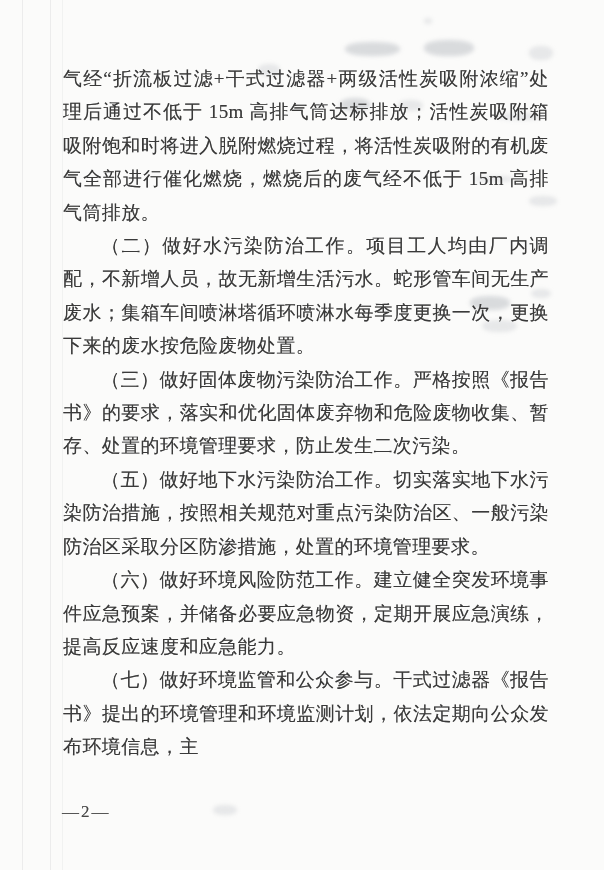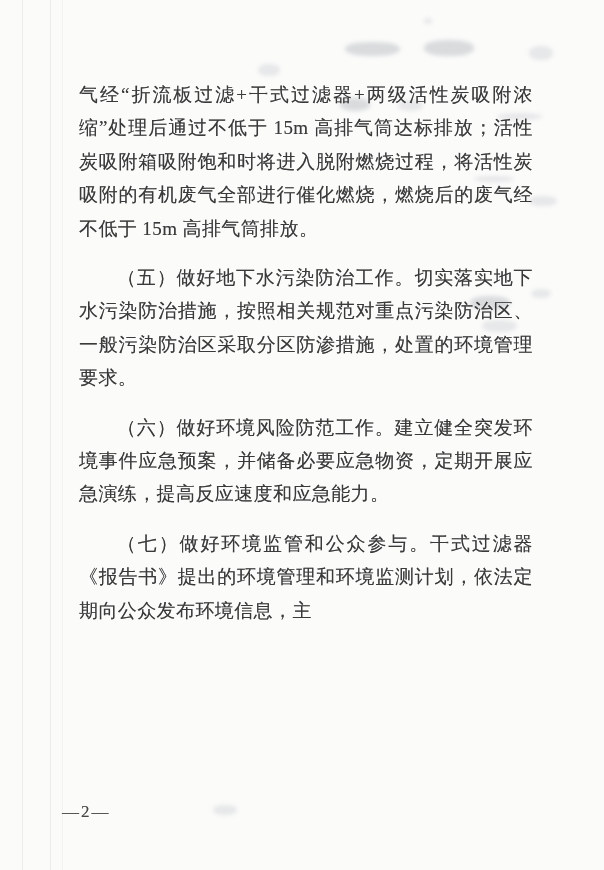--- a/index.html
+++ b/index.html
@@ -35,21 +35,21 @@
     width: 486px;
     color: #3a3a3a;
     font-size: 19px;
     line-height: 33.4px;
     text-align: justify;
     text-justify: inter-ideograph;
     letter-spacing: 0.4px;
     text-shadow: 0 0 0.6px rgba(70, 70, 70, 0.55);
   }
   .text-block p {
-    margin: 16px;
+    margin: 0;
     padding: 0;
     text-indent: 2em;
   }
   .text-block p.no-indent {
     text-indent: 0;
   }
 
   .page-number {
     position: absolute;
     left: 62px;
@@ -103,20 +103,22 @@
   <div class="ghost light g8"></div>
   <div class="ghost light g9"></div>
   <div class="ghost dark g10"></div>
   <div class="ghost light g11"></div>
   <div class="ghost light g12"></div>
   <div class="ghost light g13"></div>
   <div class="ghost light g14"></div>
 
   <div class="text-block">
     <p class="no-indent">气经“折流板过滤+干式过滤器+两级活性炭吸附浓缩”处理后通过不低于 15m 高排气筒达标排放；活性炭吸附箱吸附饱和时将进入脱附燃烧过程，将活性炭吸附的有机废气全部进行催化燃烧，燃烧后的废气经不低于 15m 高排气筒排放。</p>
+    <p>（二）做好水污染防治工作。项目工人均由厂内调配，不新增人员，故无新增生活污水。蛇形管车间无生产废水；集箱车间喷淋塔循环喷淋水每季度更换一次，更换下来的废水按危险废物处置。</p>
+    <p>（三）做好固体废物污染防治工作。严格按照《报告书》的要求，落实和优化固体废弃物和危险废物收集、暂存、处置的环境管理要求，防止发生二次污染。</p>
     <p>（五）做好地下水污染防治工作。切实落实地下水污染防治措施，按照相关规范对重点污染防治区、一般污染防治区采取分区防渗措施，处置的环境管理要求。</p>
     <p>（六）做好环境风险防范工作。建立健全突发环境事件应急预案，并储备必要应急物资，定期开展应急演练，提高反应速度和应急能力。</p>
     <p>（七）做好环境监管和公众参与。干式过滤器《报告书》提出的环境管理和环境监测计划，依法定期向公众发布环境信息，主</p>
   </div>
 
   <div class="page-number">—2—</div>
 
 </div>
 
 </body></html>

